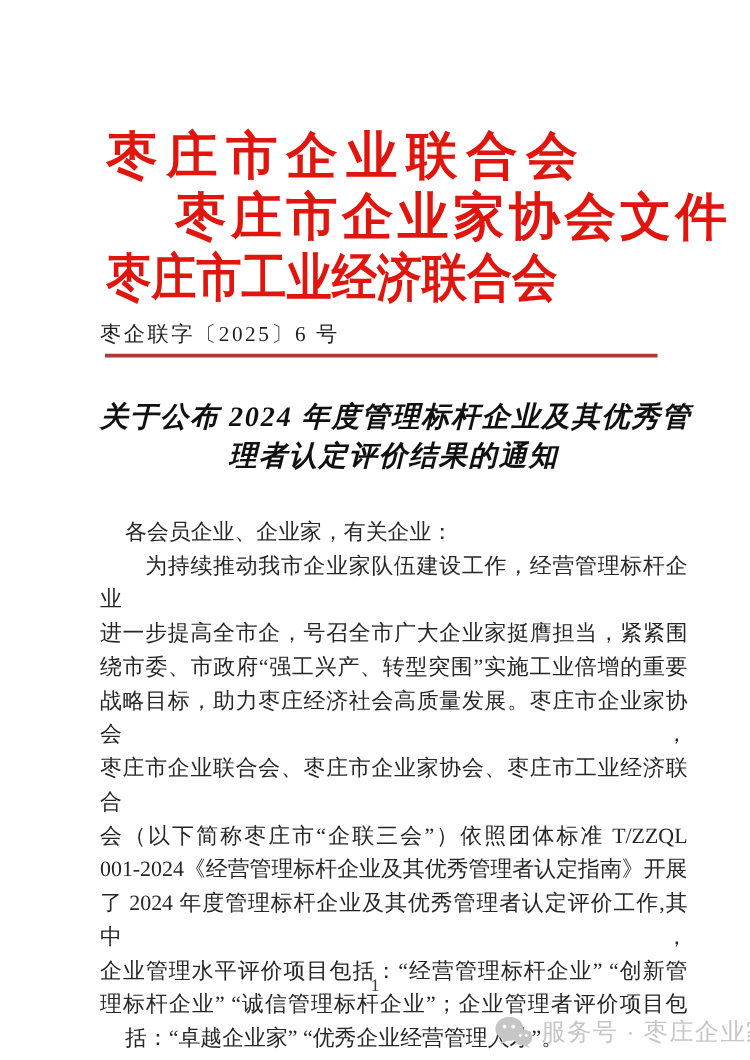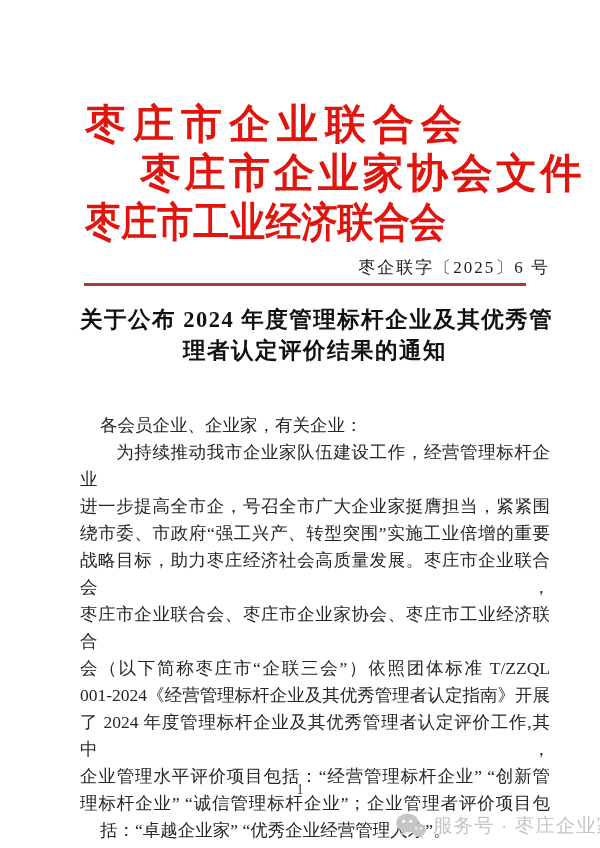--- a/index.html
+++ b/index.html
@@ -23,35 +23,36 @@
     line-height:49px;
     white-space:nowrap;
   }
   .hdr-line:nth-of-type(1){letter-spacing:7px;margin-top:24px;}
   .hdr-line:nth-of-type(2){letter-spacing:3.5px;text-align:right;}
   .hdr-line:nth-of-type(3){letter-spacing:0; transform:scaleX(0.88); transform-origin:0 50%;}
 
   
   .doc-number{
     position:absolute;left:80px;top:256px;width:470px;
-    text-align:right;
+    text-align:left;
     font-size:17px;
     letter-spacing:2px;
     color:#1e1e1e;
     font-family:Liberation Serif, serif;
   }
   .red-rule{
     position:absolute;left:84px;top:283px;width:442px;height:2.5px;
     background:#a93b30;
   }
 
   
   .notice-title{
-    position:absolute;left:80px;top:304px;width:470px;
+    position:absolute;left:80px;top:318px;width:470px;
     text-align:center;
+    font-style:italic;
   }
   .title-line{
     font-size:22.5px;
     font-weight:bold;
     line-height:31px;
     letter-spacing:1.5px;
     color:#111;
     white-space:nowrap;
   }
 
@@ -116,21 +117,21 @@
   <div class="title-line">关于公布 2024 年度管理标杆企业及其优秀管</div>
       <div class="title-line">理者认定评价结果的通知</div>
     </div>
 
   <div class="body-block">
 
   <div class="body-line">各会员企业、企业家，有关企业：</div>
       <div class="body-line">　　为持续推动我市企业家队伍建设工作，经营管理标杆企业</div>
       <div class="body-line">进一步提高全市企，号召全市广大企业家挺膺担当，紧紧围</div>
       <div class="body-line">绕市委、市政府“强工兴产、转型突围”实施工业倍增的重要</div>
-      <div class="body-line">战略目标，助力枣庄经济社会高质量发展。枣庄市企业联合会，</div>
+      <div class="body-line">战略目标，助力枣庄经济社会高质量发展。枣庄市企业家协会，</div>
       <div class="body-line">枣庄市企业联合会、枣庄市企业家协会、枣庄市工业经济联合</div>
       <div class="body-line">会（以下简称枣庄市“企联三会”）依照团体标准 T/ZZQL</div>
       <div class="body-line">001-2024《经营管理标杆企业及其优秀管理者认定指南》开展</div>
       <div class="body-line">了 2024 年度管理标杆企业及其优秀管理者认定评价工作,其中，</div>
       <div class="body-line">企业管理水平评价项目包括：“经营管理标杆企业” “创新管</div>
       <div class="body-line">理标杆企业” “诚信管理标杆企业”；企业管理者评价项目包</div>
       <div class="body-line">括：“卓越企业家” “优秀企业经营管理人才”。</div>
     </div>
 
   <div class="page-number">1</div>

